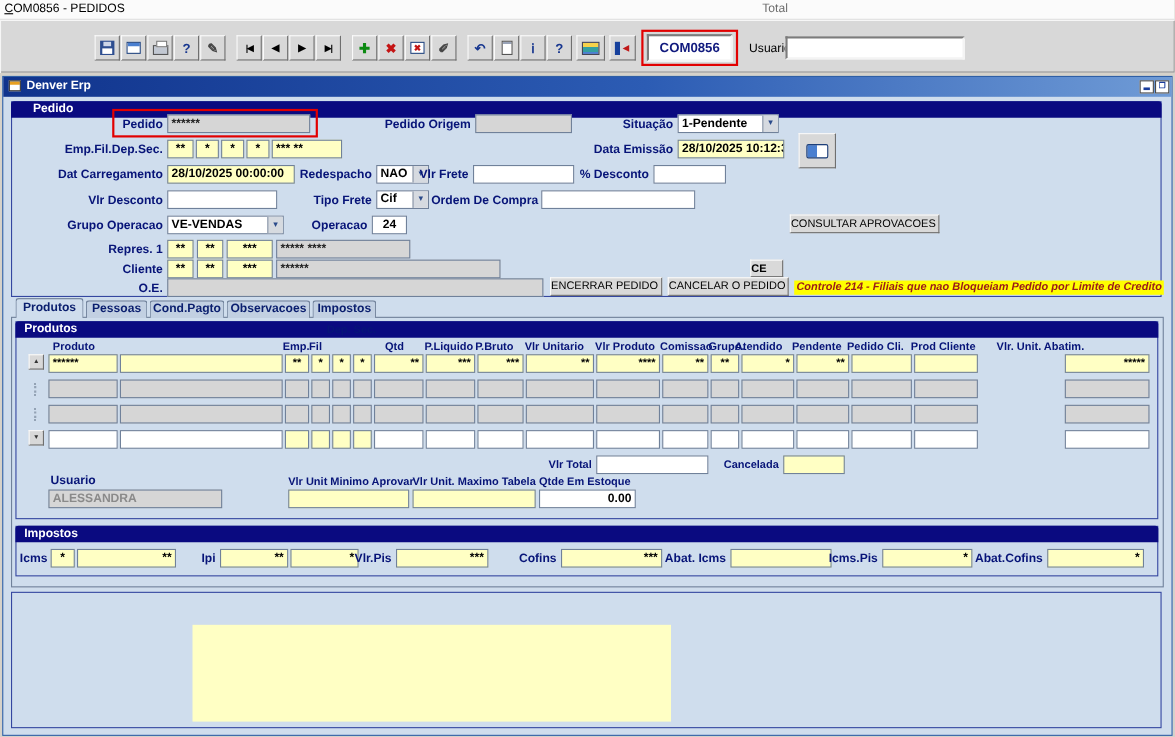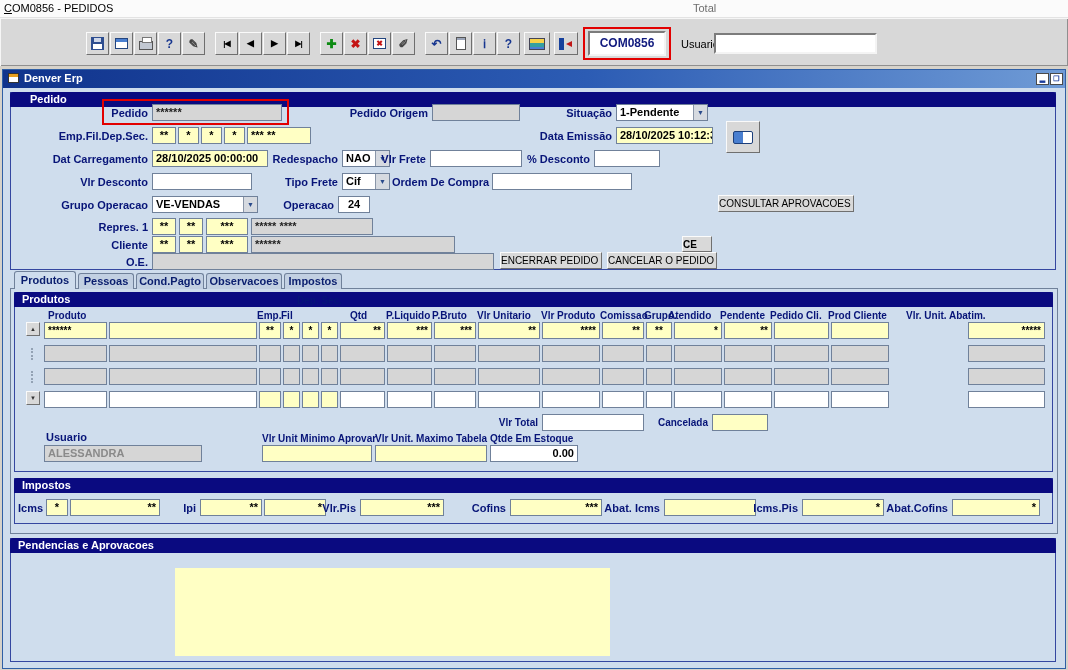--- a/index.html
+++ b/index.html
@@ -205,20 +205,21 @@
   <div class="fld yellow center" style="left:152px;top:236px;width:24px">**</div>
   <div class="fld yellow center" style="left:179px;top:236px;width:24px">**</div>
   <div class="fld yellow center" style="left:206px;top:236px;width:42px">***</div>
   <div class="fld gray" style="left:251px;top:236px;width:204px">******</div>
   <div class="pbtn" style="left:682px;top:236px;width:30px;height:16px;font-weight:bold">CE</div>
 
   <div class="lbl" style="left:114px;top:256px;width:34px">O.E.</div>
   <div class="fld gray" style="left:152px;top:253px;width:342px"></div>
   <div class="pbtn" style="left:500px;top:252px;width:102px;height:17px">ENCERRAR PEDIDO</div>
   <div class="pbtn" style="left:607px;top:252px;width:110px;height:17px">CANCELAR O PEDIDO</div>
+  <div class="warn" style="left:722px;top:255px">Controle 214 - Filiais que nao Bloqueiam Pedido por Limite de Credito</div>
 
   <div class="tabpage"></div>
   <div class="tab active" style="left:14px;top:271px;width:62px;height:18px;line-height:17px">Produtos</div>
   <div class="tab" style="left:78px;top:273px;width:56px;height:16px;line-height:15px">Pessoas</div>
   <div class="tab" style="left:136px;top:273px;width:68px;height:16px;line-height:15px">Cond.Pagto</div>
   <div class="tab" style="left:206px;top:273px;width:76px;height:16px;line-height:15px">Observacoes</div>
   <div class="tab" style="left:284px;top:273px;width:58px;height:16px;line-height:15px">Impostos</div>
 
   <div class="grp" style="left:14px;top:292px;width:1039px;height:180px"></div>
   <div class="hdr" style="left:14px;top:292px;width:1039px">Produtos</div>
@@ -348,19 +349,18 @@
   <div class="lbl" style="left:452px;top:502px;width:54px">Cofins</div>
   <div class="fld yellow right" style="left:510px;top:499px;width:92px">***</div>
   <div class="lbl" style="left:598px;top:502px;width:62px">Abat. Icms</div>
   <div class="fld yellow" style="left:664px;top:499px;width:92px"></div>
   <div class="lbl" style="left:748px;top:502px;width:50px">Icms.Pis</div>
   <div class="fld yellow right" style="left:802px;top:499px;width:82px">*</div>
   <div class="lbl" style="left:884px;top:502px;width:64px">Abat.Cofins</div>
   <div class="fld yellow right" style="left:952px;top:499px;width:88px">*</div>
 
   <div class="grp" style="left:10px;top:538px;width:1046px;height:124px"></div>
-  <div class="hdr" style="left:10px;top:538px;width:1046px">Pendencias e Aprovacoes</div>
   <div class="memo" style="left:175px;top:568px;width:435px;height:88px"></div>
 
   <div class="ann" style="left:583px;top:27px;width:88px;height:33px"></div>
   <div class="ann" style="left:102px;top:99px;width:187px;height:26px"></div>
 
 </div>
 
 </body></html>

